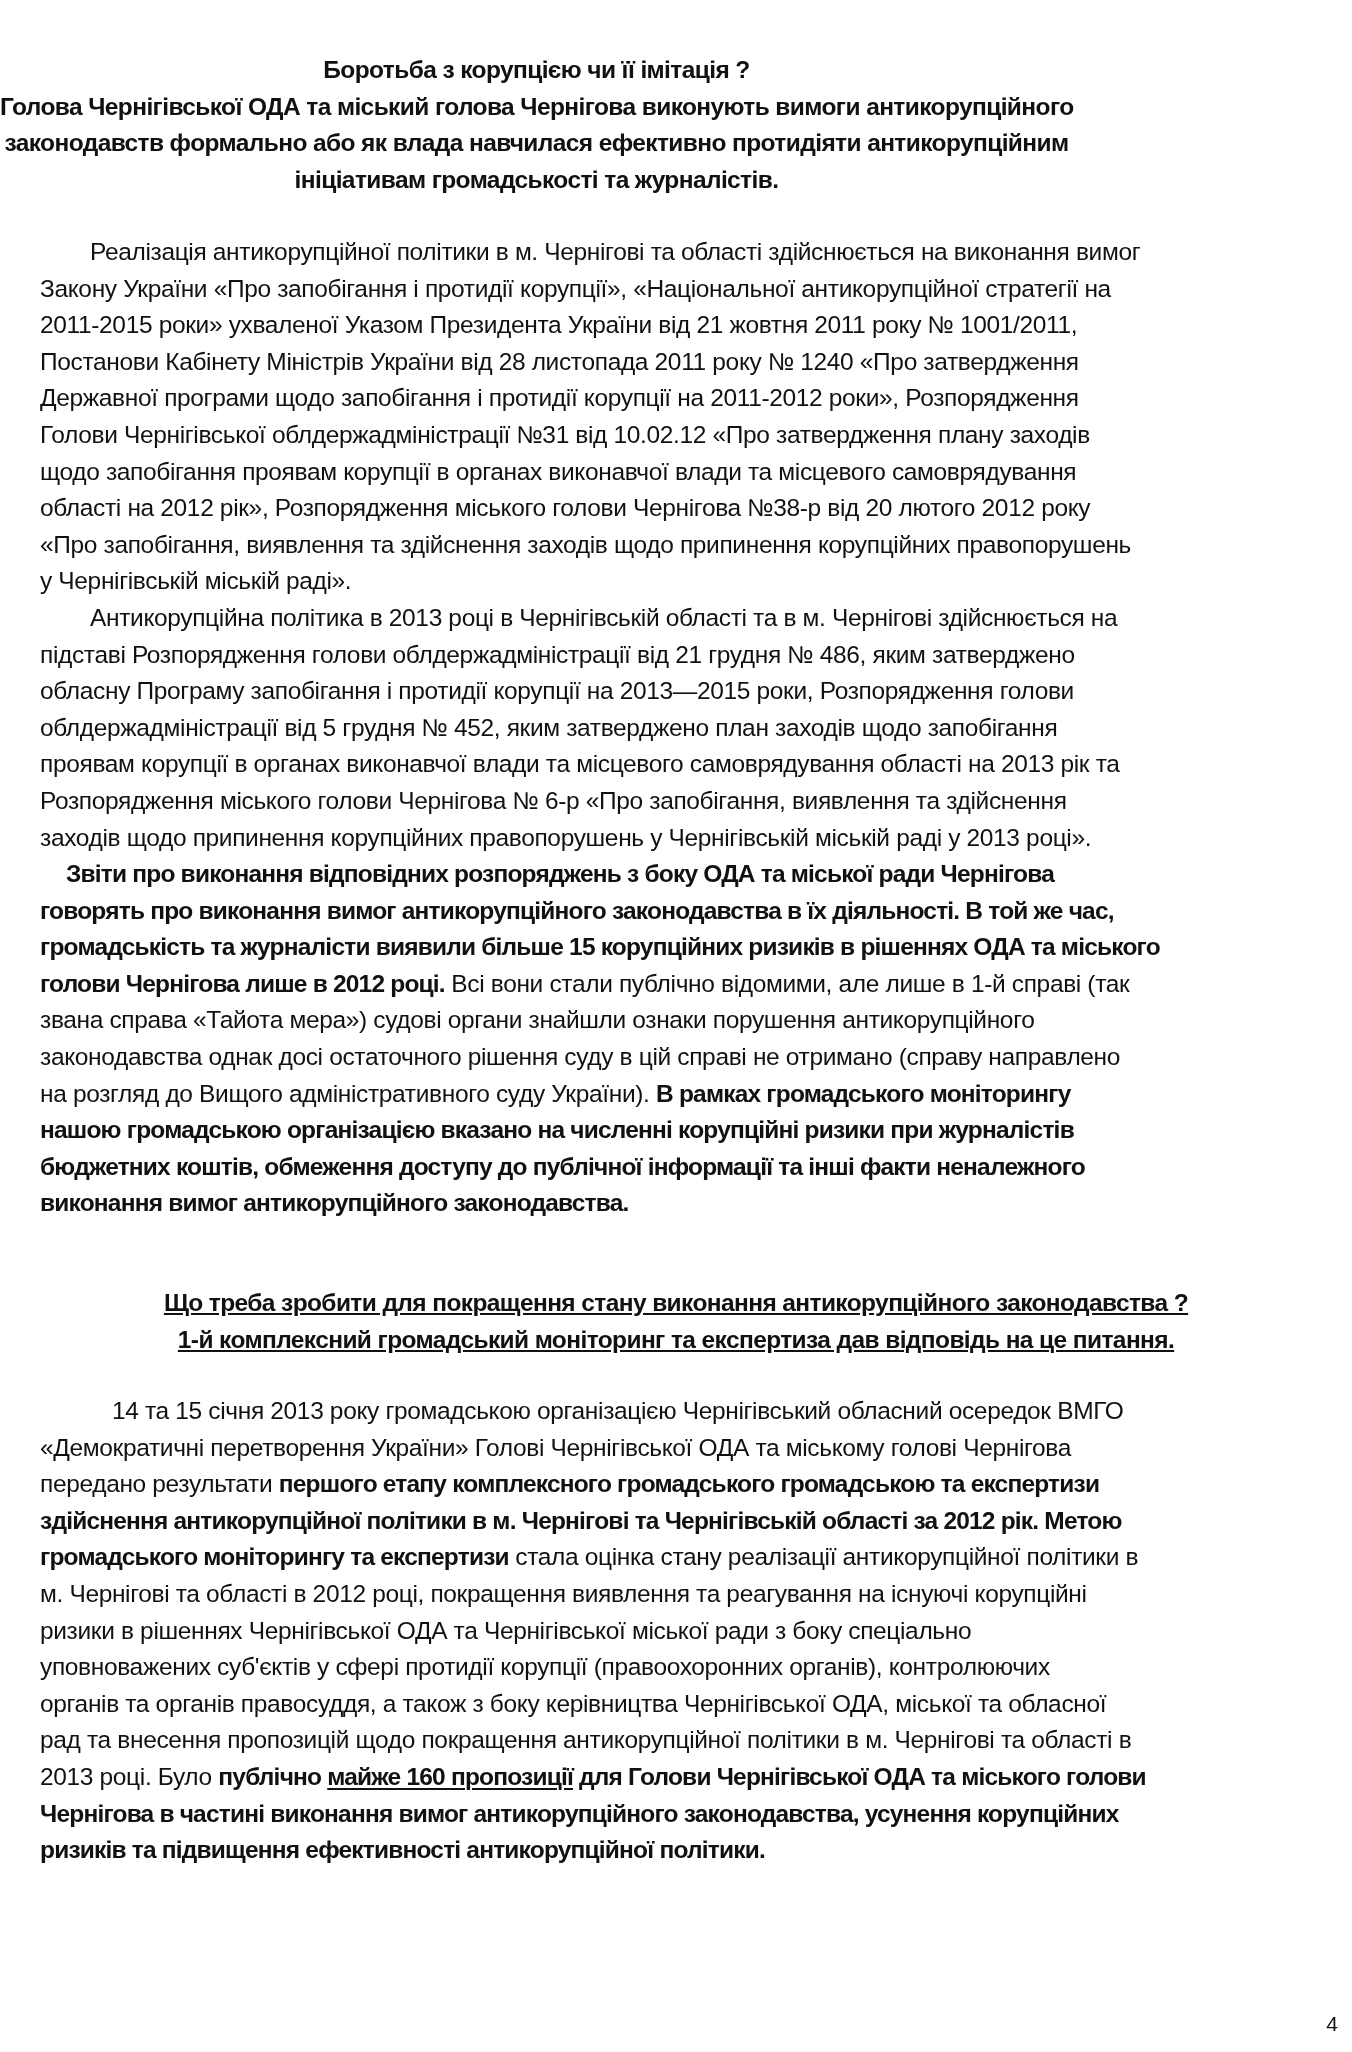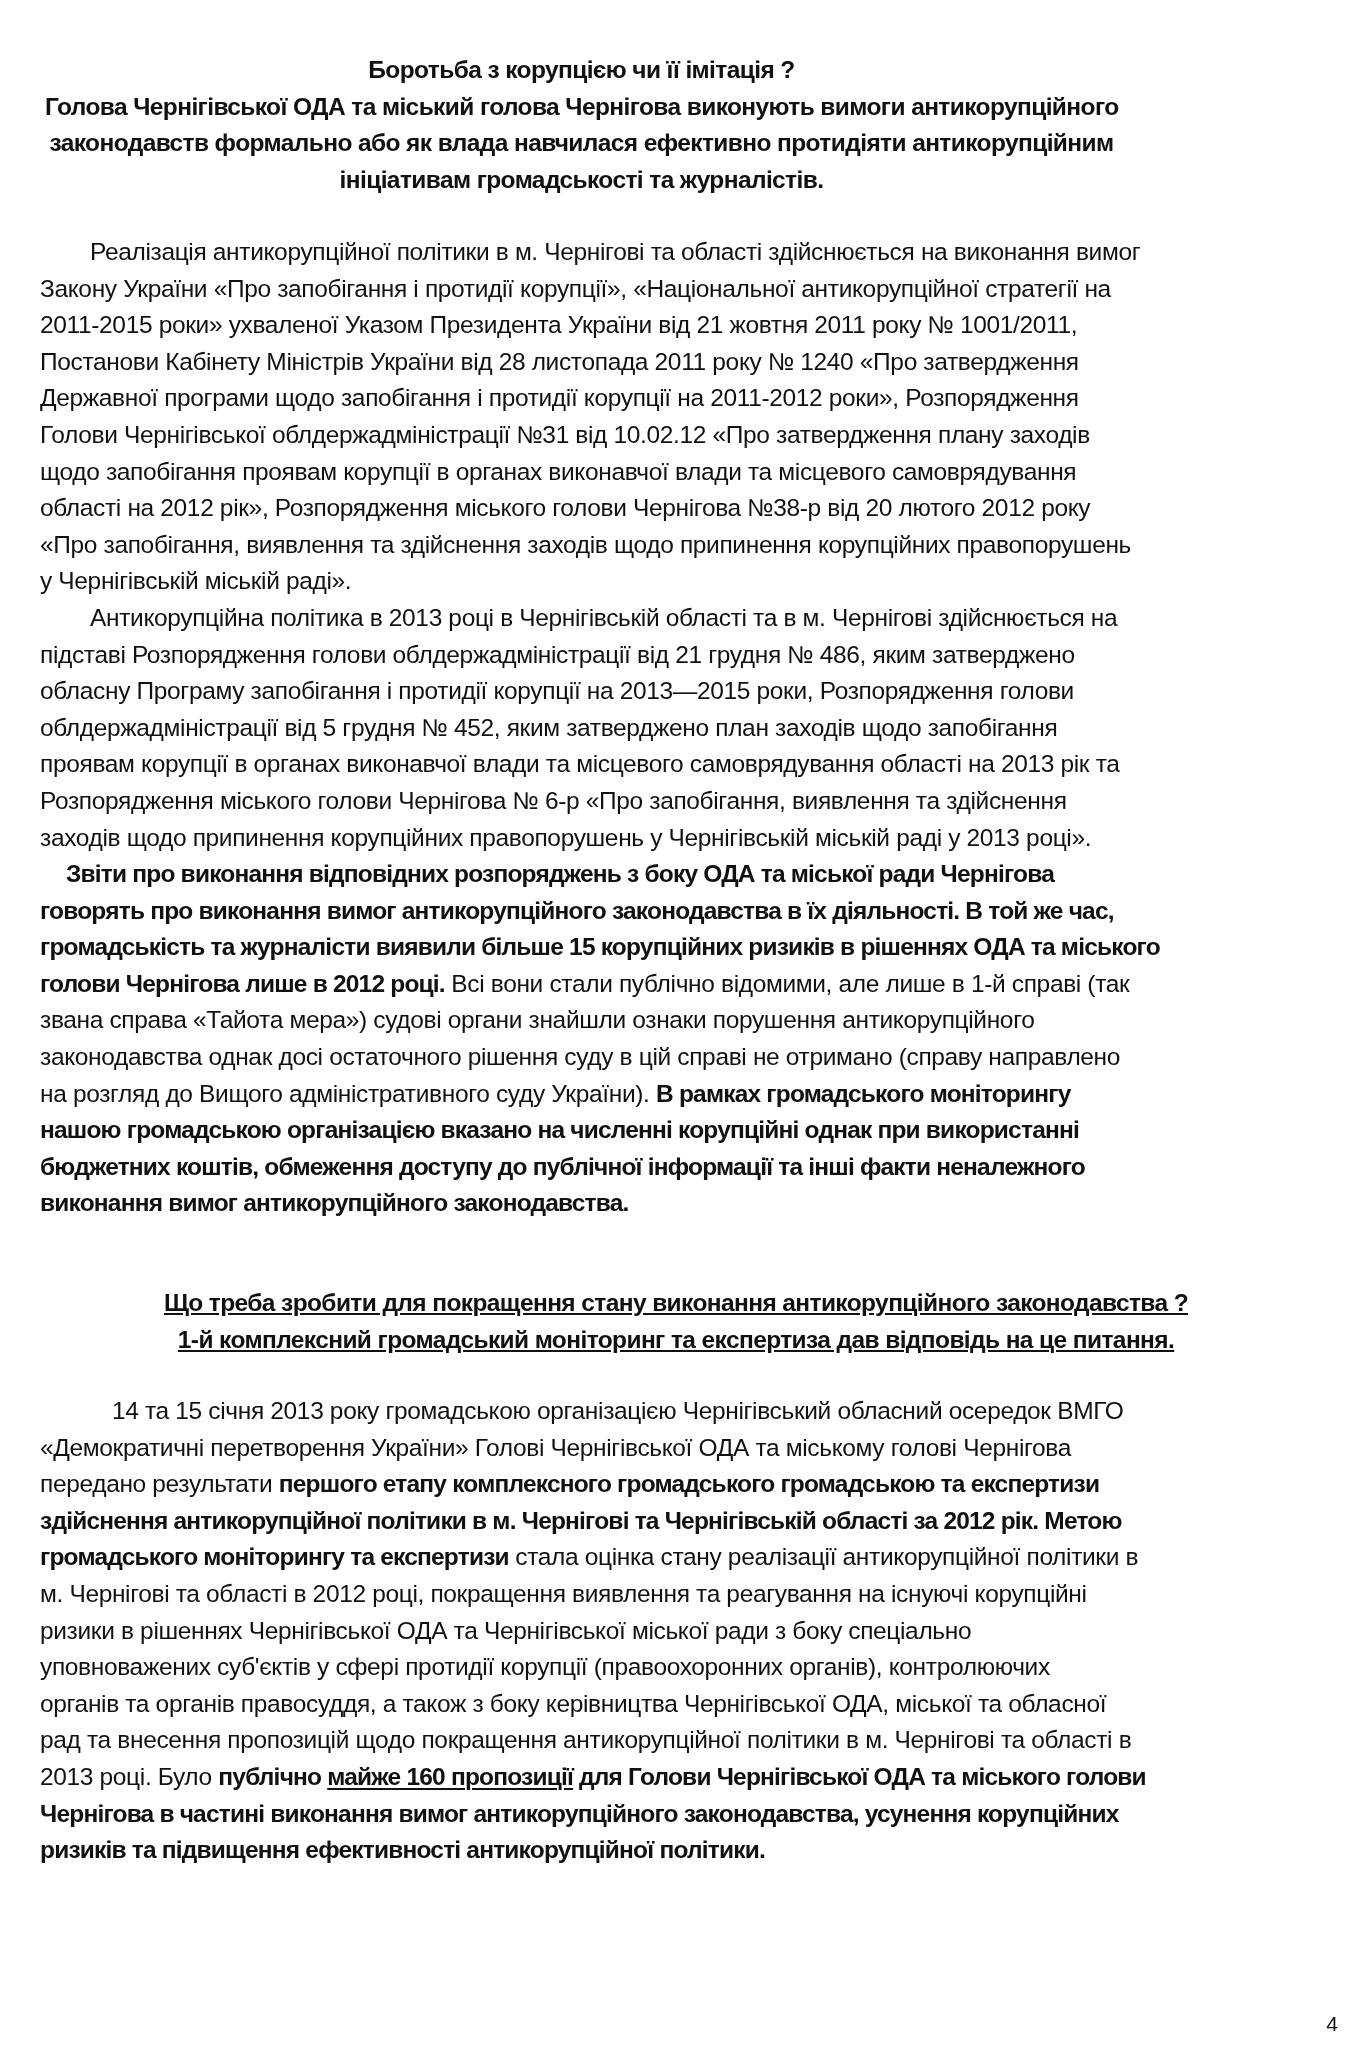--- a/index.html
+++ b/index.html
@@ -1,19 +1,19 @@
 <!DOCTYPE html>
 <html><head>
 <meta charset="utf-8">
 <style>
   html, body { margin: 0; padding: 0; background: #ffffff; }
   body { width: 1352px; height: 2052px; position: relative; overflow: hidden; color: #111111;
          font-family: "Liberation Sans", "DejaVu Sans", sans-serif; }
   .page { position: absolute; left: 0; top: 0; width: 1352px; height: 2052px; }
-  .title-block { position: absolute; left: 0; top: 52px; width: 1073px; text-align: center; padding-left: 45px; }
+  .title-block { position: absolute; left: 0; top: 52px; width: 1073px; text-align: center; }
   .title-line { font-weight: bold; font-size: 24.5px; line-height: 36.5px; letter-spacing: -0.6px; white-space: nowrap; }
   .body-block { position: absolute; left: 40px; width: 1300px; }
   .line { font-size: 24.5px; line-height: 36.6px; white-space: nowrap; letter-spacing: -0.35px; }
   .line.indent1 { padding-left: 50px; }
   .line.indent2 { padding-left: 72px; }
   .line.indent3 { padding-left: 26px; }
   .b { font-weight: bold; letter-spacing: -0.8px; }
   .u { text-decoration: underline; text-decoration-thickness: 2px; text-underline-offset: 3px; margin-top: 36px; }
   .sub-block { position: absolute; left: 0; top: 1285px; width: 1352px; text-align: center; }
   .sub-line { font-weight: bold; font-size: 24.5px; line-height: 36.5px; letter-spacing: -0.6px; white-space: nowrap; text-decoration: underline; }
@@ -49,21 +49,21 @@
       <div class="line"><span>проявам корупції в органах виконавчої влади та місцевого самоврядування області на 2013 рік та</span></div>
       <div class="line"><span>Розпорядження міського голови Чернігова № 6-р «Про запобігання, виявлення та здійснення</span></div>
       <div class="line"><span>заходів щодо припинення корупційних правопорушень у Чернігівській міській раді у 2013 році».</span></div>
       <div class="line indent3"><span class="b">Звіти про виконання відповідних розпоряджень з боку ОДА та міської ради Чернігова</span></div>
       <div class="line"><span class="b">говорять про виконання вимог антикорупційного законодавства в їх діяльності. В той же час,</span></div>
       <div class="line"><span class="b">громадськість та журналісти виявили більше 15 корупційних ризиків в рішеннях ОДА та міського</span></div>
       <div class="line"><span class="b">голови Чернігова лише в 2012 році.</span><span> Всі вони стали публічно відомими, але лише в 1-й справі (так</span></div>
       <div class="line"><span>звана справа «Тайота мера») судові органи знайшли ознаки порушення антикорупційного</span></div>
       <div class="line"><span>законодавства однак досі остаточного рішення суду в цій справі не отримано (справу направлено</span></div>
       <div class="line"><span>на розгляд до Вищого адміністративного суду України). </span><span class="b">В рамках громадського моніторингу</span></div>
-      <div class="line"><span class="b">нашою громадською організацією вказано на численні корупційні однак при використанні</span></div>
+      <div class="line"><span class="b">нашою громадською організацією вказано на численні корупційні ризики при журналістів</span></div>
       <div class="line"><span class="b">бюджетних коштів, обмеження доступу до публічної інформації та інші факти неналежного</span></div>
       <div class="line"><span class="b">виконання вимог антикорупційного законодавства.</span></div>
     </div>
 
   <div class="sub-block">
     <div class="sub-line">Що треба зробити для покращення стану виконання антикорупційного законодавства ?</div>
     <div class="sub-line">1-й комплексний громадський моніторинг та експертиза дав відповідь на це питання.</div>
   </div>
 
   <div class="body-block" id="section2" style="top:1393px;">

